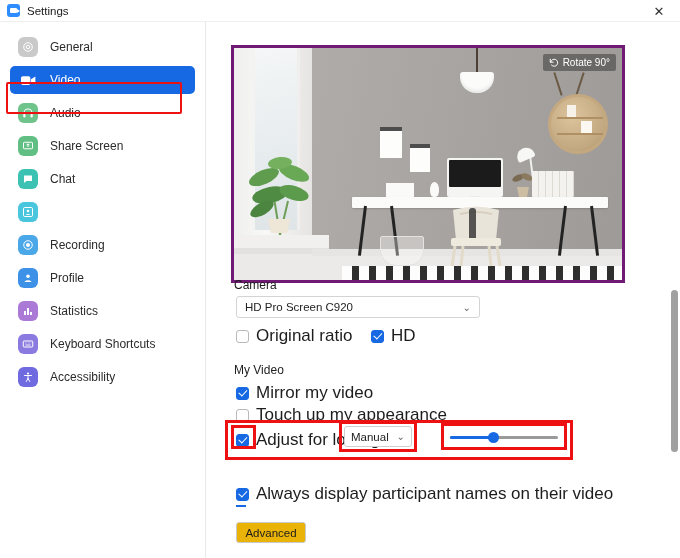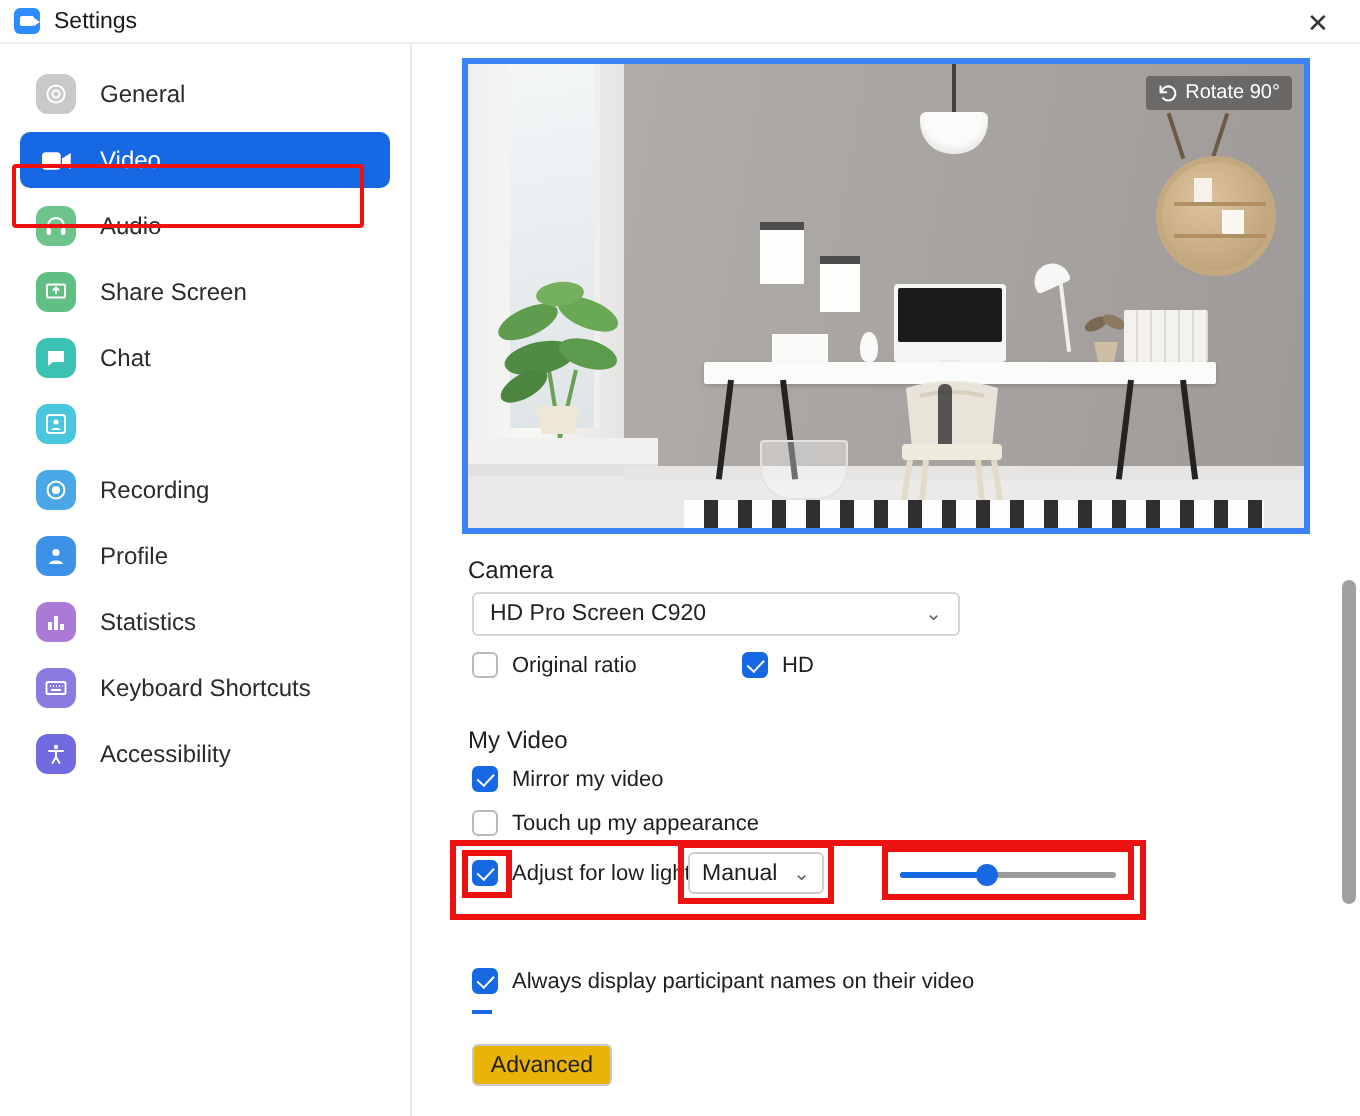--- a/index.html
+++ b/index.html
@@ -83,23 +83,23 @@
   
   .content {
     position: absolute; left: 206px; top: 22px;
     width: 474px; height: 536px;
     background: #ffffff;
     overflow: hidden;
   }
 
   
   .preview-wrap {
-    position: absolute; left: 25px; top: 7px;
-    width: 424px; height: 238px;
-    border: 3px solid #3b82f6;
+    position: absolute; left: 25px; top: 23px;
+    width: 394px; height: 238px;
+    border: 3px solid #701a75;
   }
   .preview {
     position: relative; width: 100%; height: 100%;
     overflow: hidden;
     background: #b9b5b2;
   }
   
   .wall {
     position: absolute; left: 0; top: 0; width: 100%; height: 100%;
     background: linear-gradient(100deg,#b3afac 0%,#aaa6a3 45%,#9e9a97 100%);
@@ -252,21 +252,21 @@
     width: 244px; height: 22px;
     border: 1px solid #d4d4d4; border-radius: 3px;
     background: #ffffff;
     display: flex; align-items: center; padding: 0 8px;
     font-size: 11.5px; color: #222; cursor: pointer;
   }
   .select-camera .chev { margin-left: auto; color: #666; font-size: 10px; }
 
   .cbrow {
     position: absolute; display: flex; align-items: center;
-    font-size: 11px; color: #1d1d1d;
+    font-size: 17px; color: #1d1d1d;
   }
   .cb {
     width: 13px; height: 13px; border-radius: 3px;
     border: 1.4px solid #b9b9b9; background: #ffffff;
     margin-right: 7px; flex: none;
     display: flex; align-items: center; justify-content: center;
     cursor: pointer;
   }
   .cb.on { background: #1668e3; border-color: #1668e3; }
   .cb.on::after {

